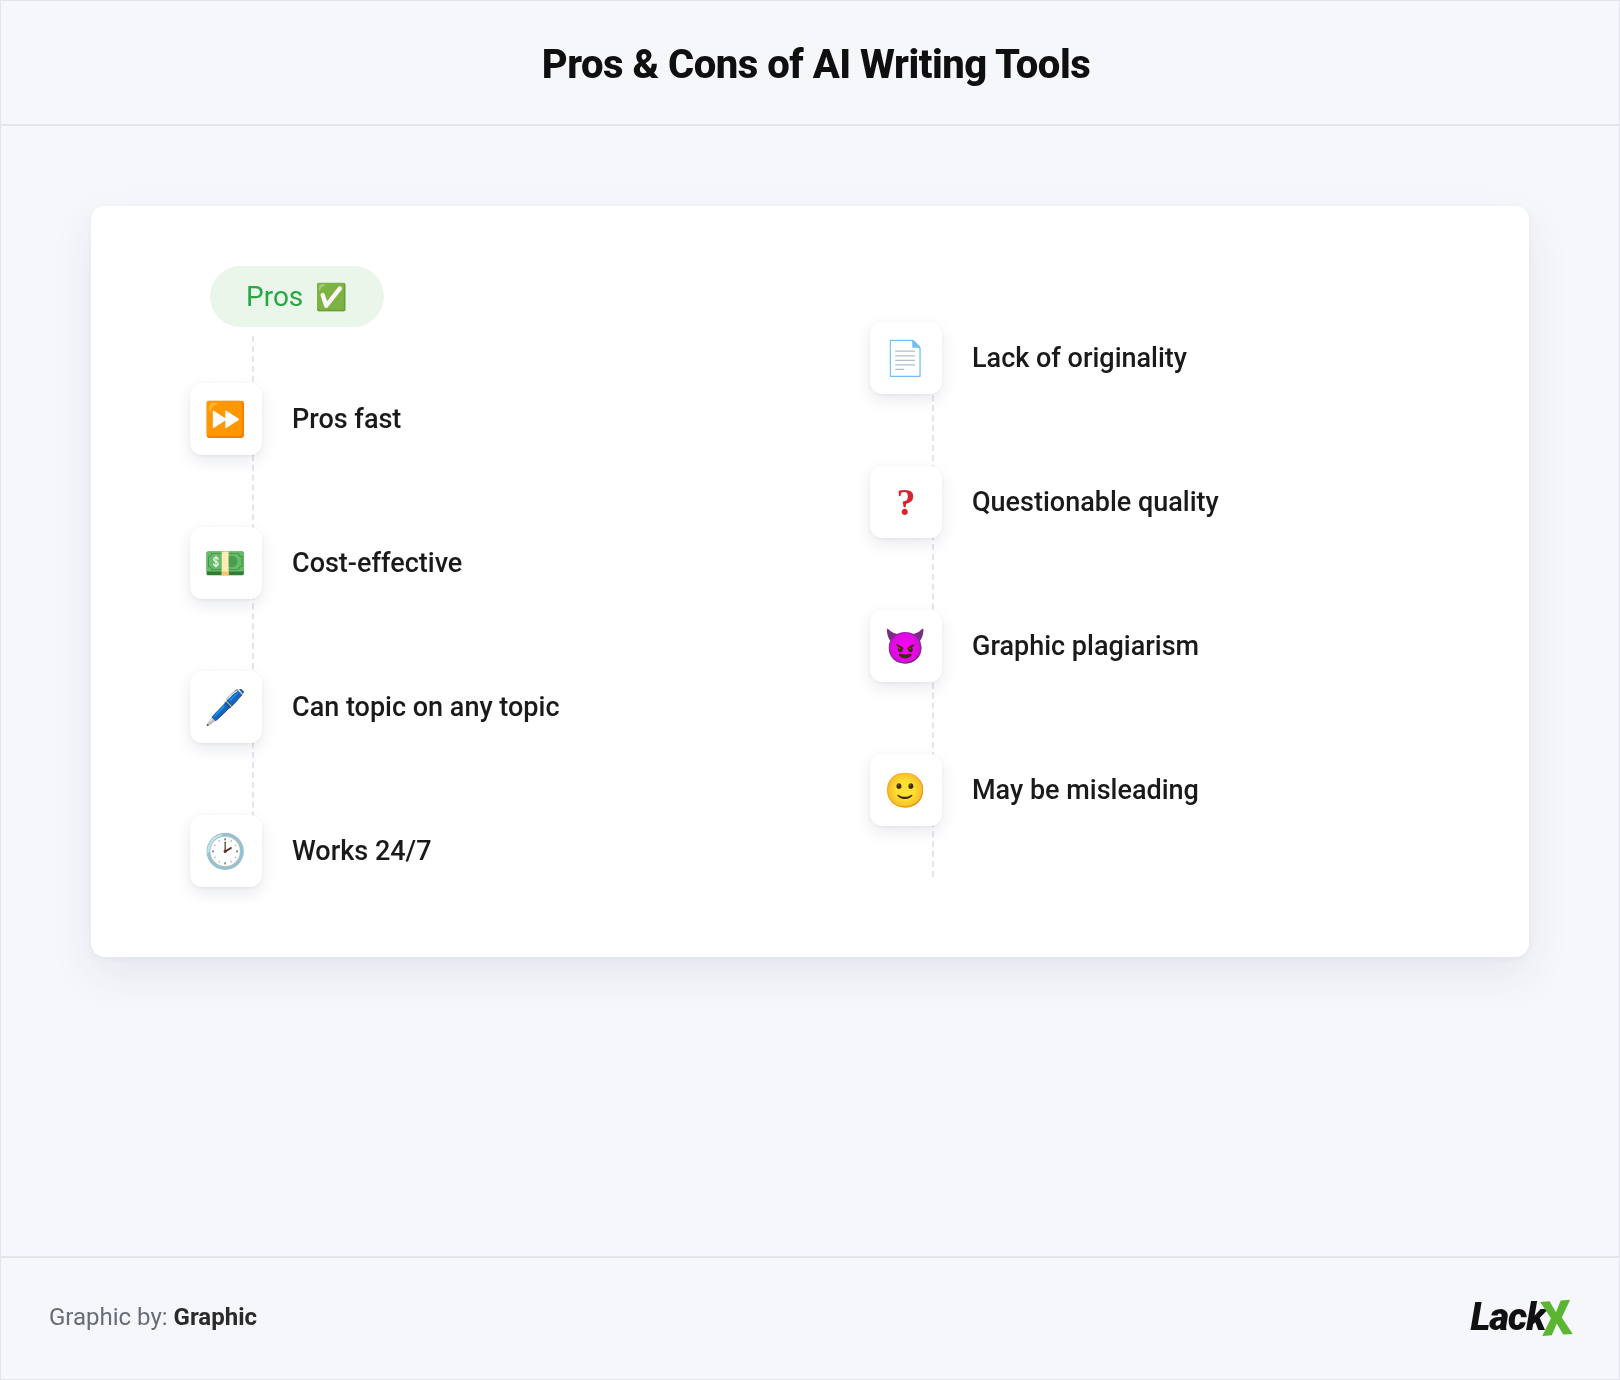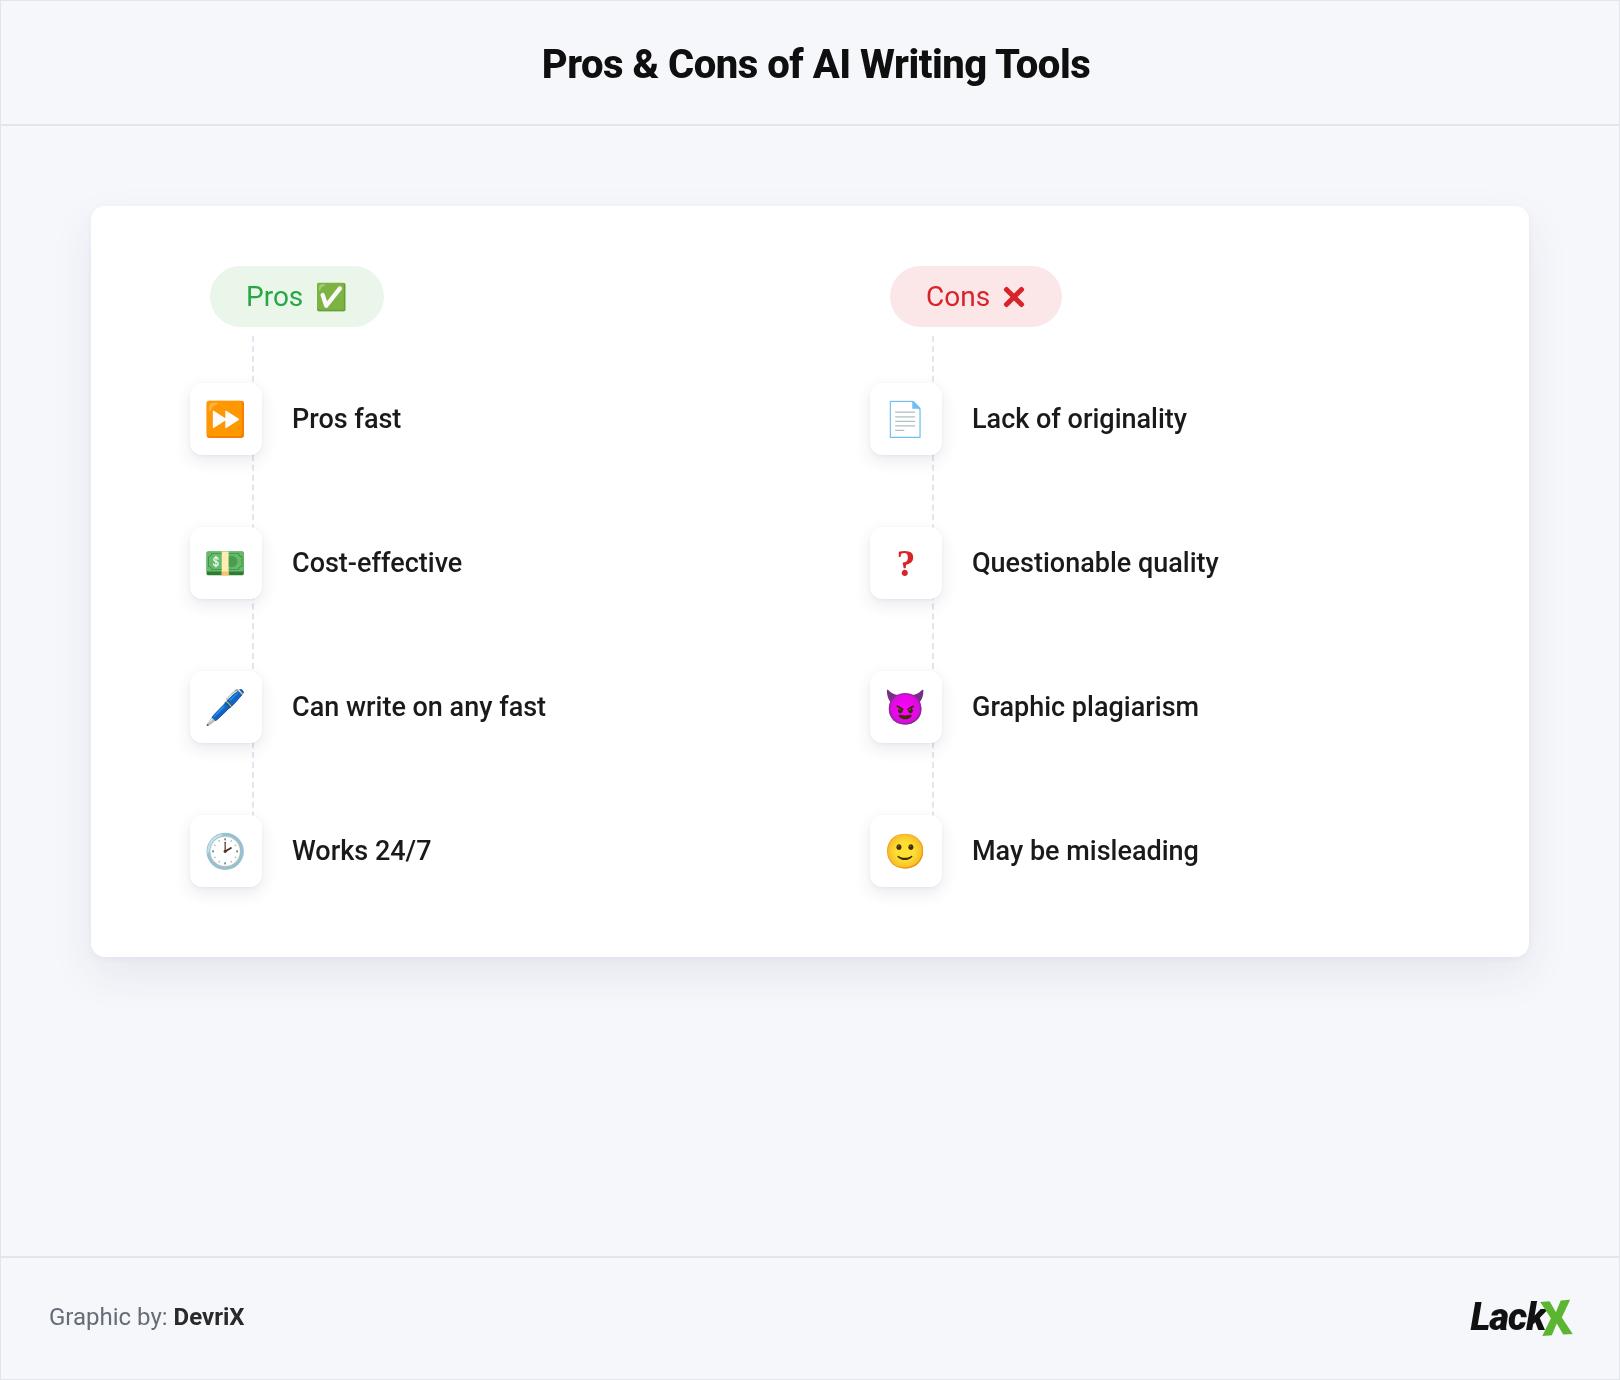--- a/index.html
+++ b/index.html
@@ -172,36 +172,32 @@
           <div class="item">
             <div class="icon-box">
               <span>💵</span>
             </div>
             <div class="item-label">Cost-effective</div>
           </div>
           <div class="item">
             <div class="icon-box">
               <span>🖊️</span>
             </div>
-            <div class="item-label">Can write on any fast</div>
+            <div class="item-label">Can topic on any topic</div>
           </div>
           <div class="item">
             <div class="icon-box">
               <span>🕑</span>
             </div>
             <div class="item-label">Works 24/7</div>
           </div>
         </div>
     </div>
 
     <div class="col">
-      <div class="pill cons">
-        <span>Cons</span>
-        <span class="pill-icon xmark"></span>
-      </div>
       <div class="connector"></div>
       <div class="items" id="cons-items">
           <div class="item">
             <div class="icon-box">
               <span>📄</span>
             </div>
             <div class="item-label">Lack of originality</div>
           </div>
           <div class="item">
             <div class="icon-box">
@@ -222,19 +218,19 @@
             <div class="item-label">May be misleading</div>
           </div>
         </div>
     </div>
 
   </div>
 </div>
 
 <div class="footer">
   <div class="credit">
-    <span>Graphic by: </span><b>DevriX</b>
+    <span>Graphic by: </span><b>Graphic</b>
   </div>
   <div class="brand">
     <span>Lack</span>
       <span class="x">X</span>
   </div>
 </div>
 
 </body></html>

